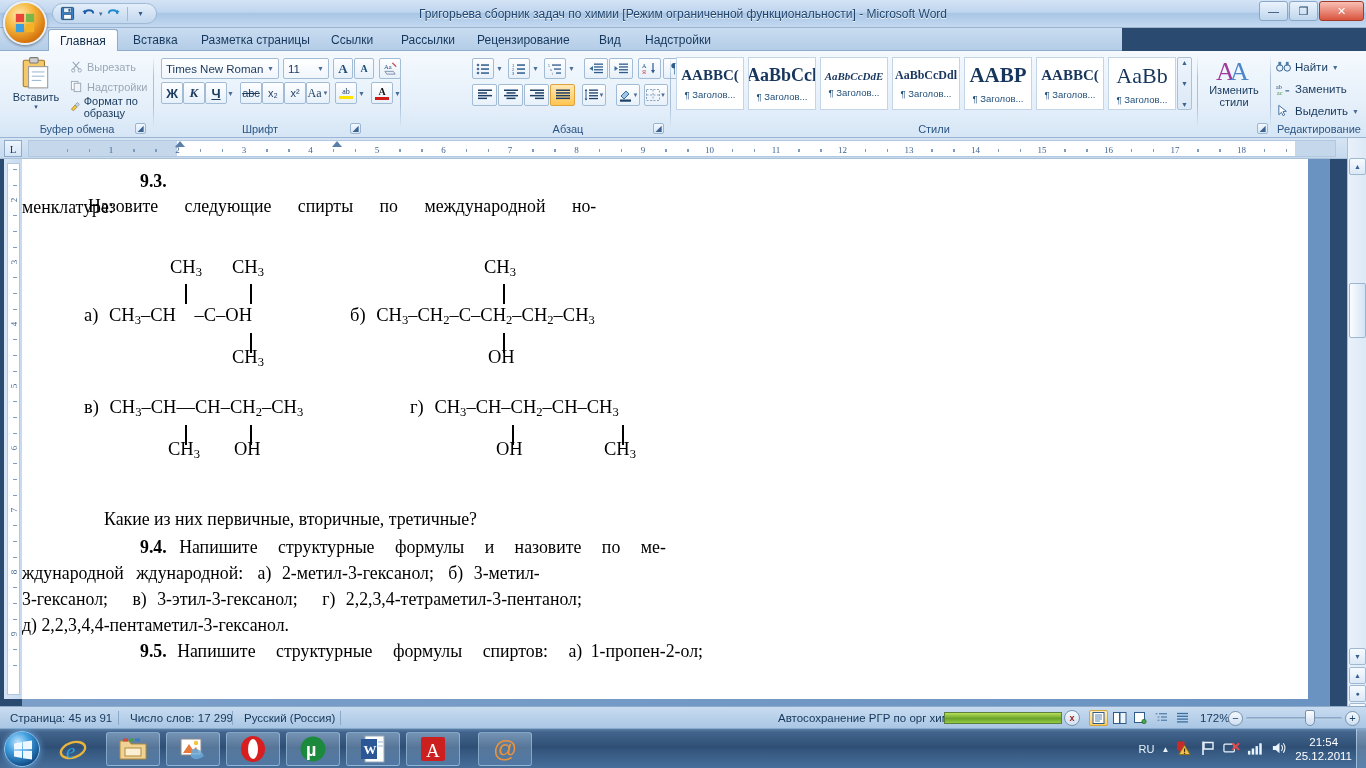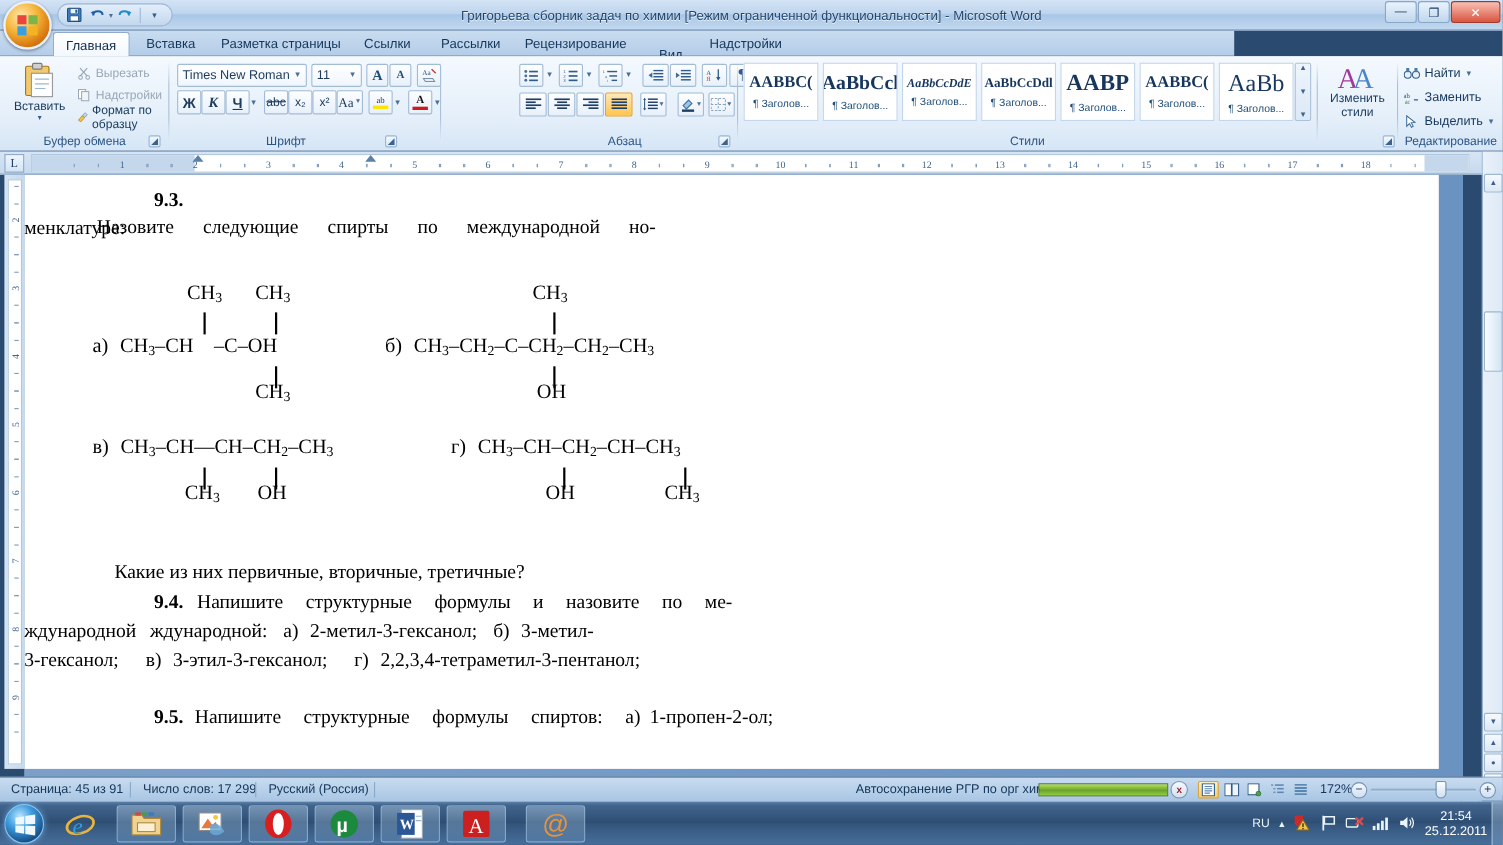--- a/index.html
+++ b/index.html
@@ -422,21 +422,21 @@
   </svg>
 </div>
 
 <div id="tabbar">
   <div class="tab active" style="left:48px;">Главная</div>
   <div class="tab" style="left:122px;">Вставка</div>
   <div class="tab" style="left:190px;">Разметка страницы</div>
   <div class="tab" style="left:320px;">Ссылки</div>
   <div class="tab" style="left:390px;">Рассылки</div>
   <div class="tab" style="left:466px;">Рецензирование</div>
-  <div class="tab" style="left:588px;margin-top:10px;">Вид</div>
+  <div class="tab" style="left:588px;">Вид</div>
   <div class="tab" style="left:634px;">Надстройки</div>
 </div>
 
 <div id="ribbon">
 
   <div class="rgroup" id="g-clipboard">
     <div id="paste-btn">
       <svg width="34" height="34" viewBox="0 0 32 32">
         <rect x="4" y="4" width="20" height="25" rx="1.5" fill="#f3c96b" stroke="#a8761e"></rect>
         <rect x="10" y="1.5" width="8" height="5" rx="1" fill="#cfcfcf" stroke="#7a7a7a"></rect>
@@ -992,20 +992,21 @@
         <span style="display:inline-block;margin-left:10px;">б)</span>
         <span style="display:inline-block;margin-left:6px;">3-метил-</span>
       </div>
       <div class="para" style="left:0px; top:428px; width:830px;">
         <span style="display:inline-block;">3-гексанол;</span>
         <span style="display:inline-block;margin-left:20px;">в)</span>
         <span style="display:inline-block;margin-left:6px;">3-этил-3-гексанол;</span>
         <span style="display:inline-block;margin-left:20px;">г)</span>
         <span style="display:inline-block;margin-left:6px;">2,2,3,4-тетраметил-3-пентанол;</span>
       </div>
+      <div class="para" style="left:0px; top:454px;">д) 2,2,3,4,4-пентаметил-3-гексанол.</div>
 
       <div class="para" style="left:58px; top:480px; width:790px;">
         <b style="margin-left:60px;">9.5.</b>
         <span style="display:inline-block;margin-left:6px;">Напишите</span>
         <span style="display:inline-block;margin-left:16px;">структурные</span>
         <span style="display:inline-block;margin-left:16px;">формулы</span>
         <span style="display:inline-block;margin-left:16px;">спиртов:</span>
         <span style="display:inline-block;margin-left:16px;">а)</span>
         <span style="display:inline-block;margin-left:4px;">1-пропен-2-ол;</span>
       </div>

